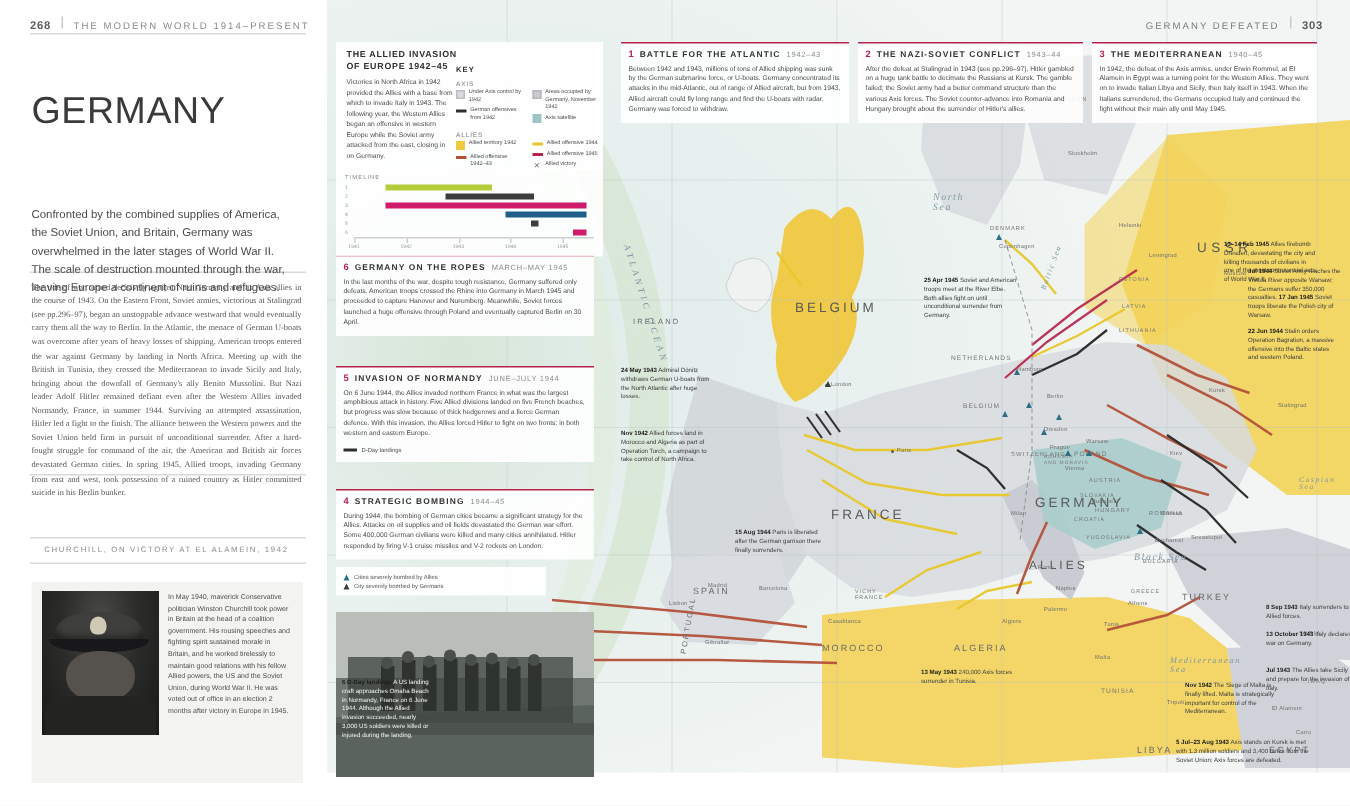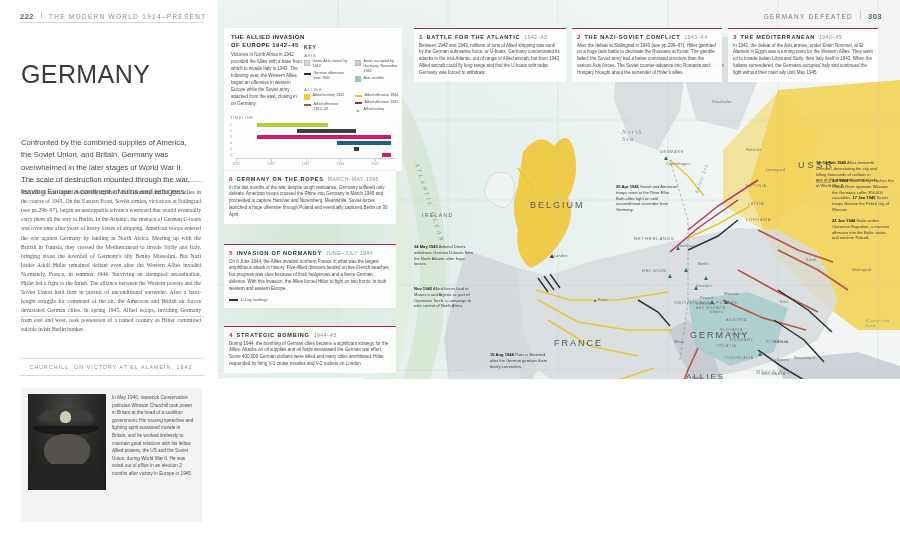--- a/index.html
+++ b/index.html
@@ -96,21 +96,21 @@
   .bio-photo .body {
     position: absolute; left: 2px; bottom: 0; width: 74px; height: 26px;
     background: #232322; border-radius: 30% 30% 0 0;
   }
   .bio-text {
     font-size: 4.7px; line-height: 1.62; color: #4f4f4f; font-weight: 300;
   }
 
   
   .right-page {
-    width: 682px; height: 379px; position: relative;
+    width: 682px; height: 537px; position: relative;
     background: #eef2f0;
     overflow: hidden;
   }
   .map-canvas { position: absolute; inset: 0; }
 
   .rh-right {
     position: absolute; top: 11px; right: 18px;
     display: flex; align-items: baseline; gap: 7px; z-index: 40;
     white-space: nowrap;
   }
@@ -193,21 +193,21 @@
   .bomb.g { border-bottom-color: #3a3a3a; }
 </style>
 </head>
 <body>
 
 <div class="page">
 
   <div class="left-page">
 
     <div class="running-head">
-      <span class="folio">222</span>
+      <span class="folio">268</span>
       <span class="rule-v"></span>
       <span class="head-title">THE MODERN WORLD 1914–PRESENT</span>
     </div>
     <div class="hairline" style="top:22px;"></div>
     <div class="hairline" style="top:181px;"></div>
     <div class="hairline" style="top:316px;"></div>
     <div class="hairline" style="top:358px;"></div>
     <div class="hairline" style="top:375px;"></div>
 
     <h1 class="title">

